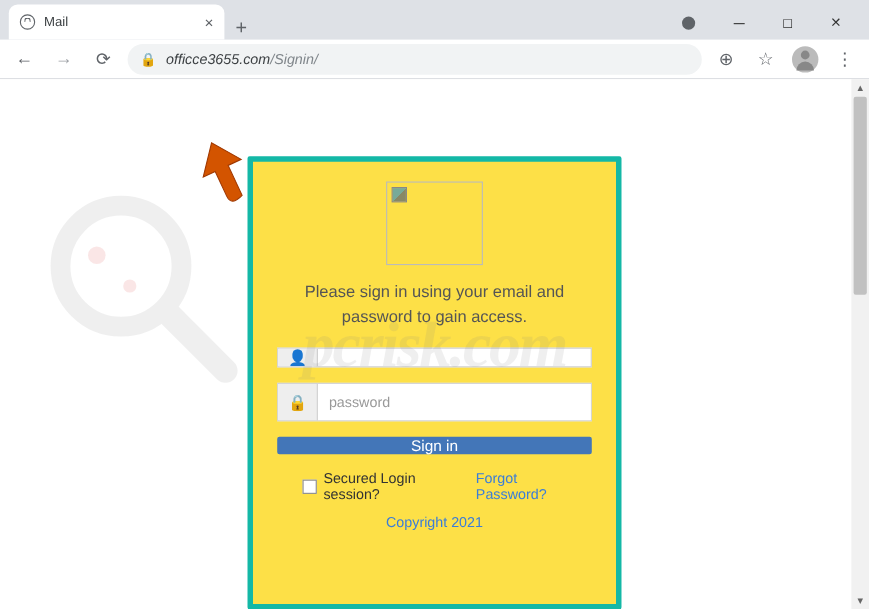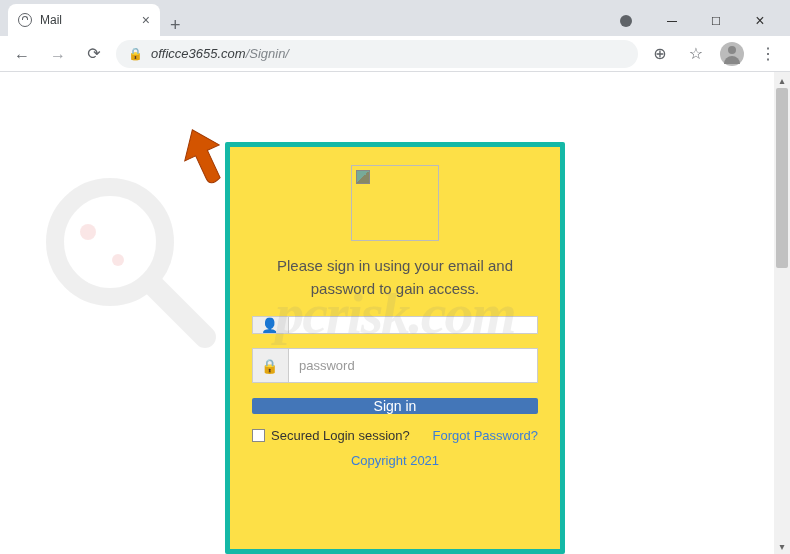--- a/index.html
+++ b/index.html
@@ -1,21 +1,21 @@
 <!DOCTYPE html>
 <html><head>
 <meta charset="utf-8">
 <style>
 * { margin: 0; padding: 0; box-sizing: border-box; }
 body { font-family: Arial, sans-serif; width: 790px; height: 554px; overflow: hidden; background: #fff; position: relative; }
 
 
 .browser-chrome { background: #dee1e6; }
 .titlebar { height: 36px; display: flex; align-items: flex-end; padding: 0 8px; }
-.tab { background: #fff; border-radius: 8px 8px 0 0; height: 32px; display: flex; align-items: center; padding: 0 10px; width: 152px; gap: 8px; }
+.tab { background: #fff; border-radius: 8px 8px 0 0; height: 32px; display: flex; align-items: center; padding: 0 10px; width: 196px; gap: 8px; }
 .tab-icon { width: 14px; height: 14px; border: 1px solid #5f6368; border-radius: 50%; position: relative; }
 .tab-icon::before { content: ''; position: absolute; top: 2px; left: 3px; right: 3px; height: 3px; border: 1px solid #5f6368; border-radius: 3px 3px 0 0; border-bottom: none; }
 .tab-title { font-size: 12px; color: #3c4043; flex: 1; }
 .tab-close { color: #5f6368; font-size: 14px; cursor: pointer; }
 .new-tab { color: #5f6368; font-size: 18px; padding: 0 10px; cursor: pointer; }
 .win-controls { margin-left: auto; display: flex; gap: 0; align-items: center; height: 30px; }
 .win-dot { width: 12px; height: 12px; background: #5f6368; border-radius: 50%; margin-right: 18px; }
 .win-btn { width: 44px; height: 30px; display: flex; align-items: center; justify-content: center; color: #333; font-size: 13px; }
 .win-min::before { content: ''; width: 10px; height: 1px; background: #333; }
 .win-max { font-size: 11px; }
@@ -43,21 +43,21 @@
 
 .login-card { width: 340px; background: #fde047; border: 5px solid #14b8a6; padding: 18px 22px 12px; border-radius: 2px; }
 .logo-box { width: 88px; height: 76px; border: 1px solid #bbb; margin: 0 auto 14px; display: flex; align-items: flex-start; padding: 4px; }
 .broken-img { width: 14px; height: 14px; background: linear-gradient(135deg,#7a9 50%,#886 50%); border:1px solid #888;}
 .heading { text-align: center; font-size: 15px; color: #555; font-weight: normal; line-height: 1.5; margin-bottom: 16px; }
 .input-group { display: flex; margin-bottom: 14px; border: 1px solid #ccc; background: #fff; }
 .input-icon { width: 36px; background: #eee; border-right: 1px solid #ccc; display: flex; align-items: center; justify-content: center; color: #555; font-size: 14px; }
 .input-field { flex: 1; border: none; padding: 9px 10px; font-size: 13px; outline: none; background:#fff; color:#555;}
 .input-field::placeholder { color: #999; }
 .signin-btn { width: 100%; background: #4376b8; color: #fff; border: none; padding: 0; font-size: 14px; cursor: pointer; margin-bottom: 14px; border-radius:2px;}
-.row { display: flex; justify-content: space-between; align-items: center; font-size: 13px; margin-bottom: 10px; }
+.row { display: flex; justify-content: space-between; align-items: center; font-size: 13px; margin-bottom: 10px; margin-left: 23px; }
 .checkbox-wrap { display: flex; align-items: center; gap: 6px; color: #333; }
 .checkbox { width: 13px; height: 13px; border: 1px solid #888; background: #fff; }
 .link { color: #3b7dd8; text-decoration: none; cursor: pointer; }
 .copyright { text-align: center; font-size: 13px; }
 
 
 .arrow { position: absolute; top: 50px; left: 175px; z-index: 100; }
 .arrow svg { width: 60px; height: 70px; }
 
 

